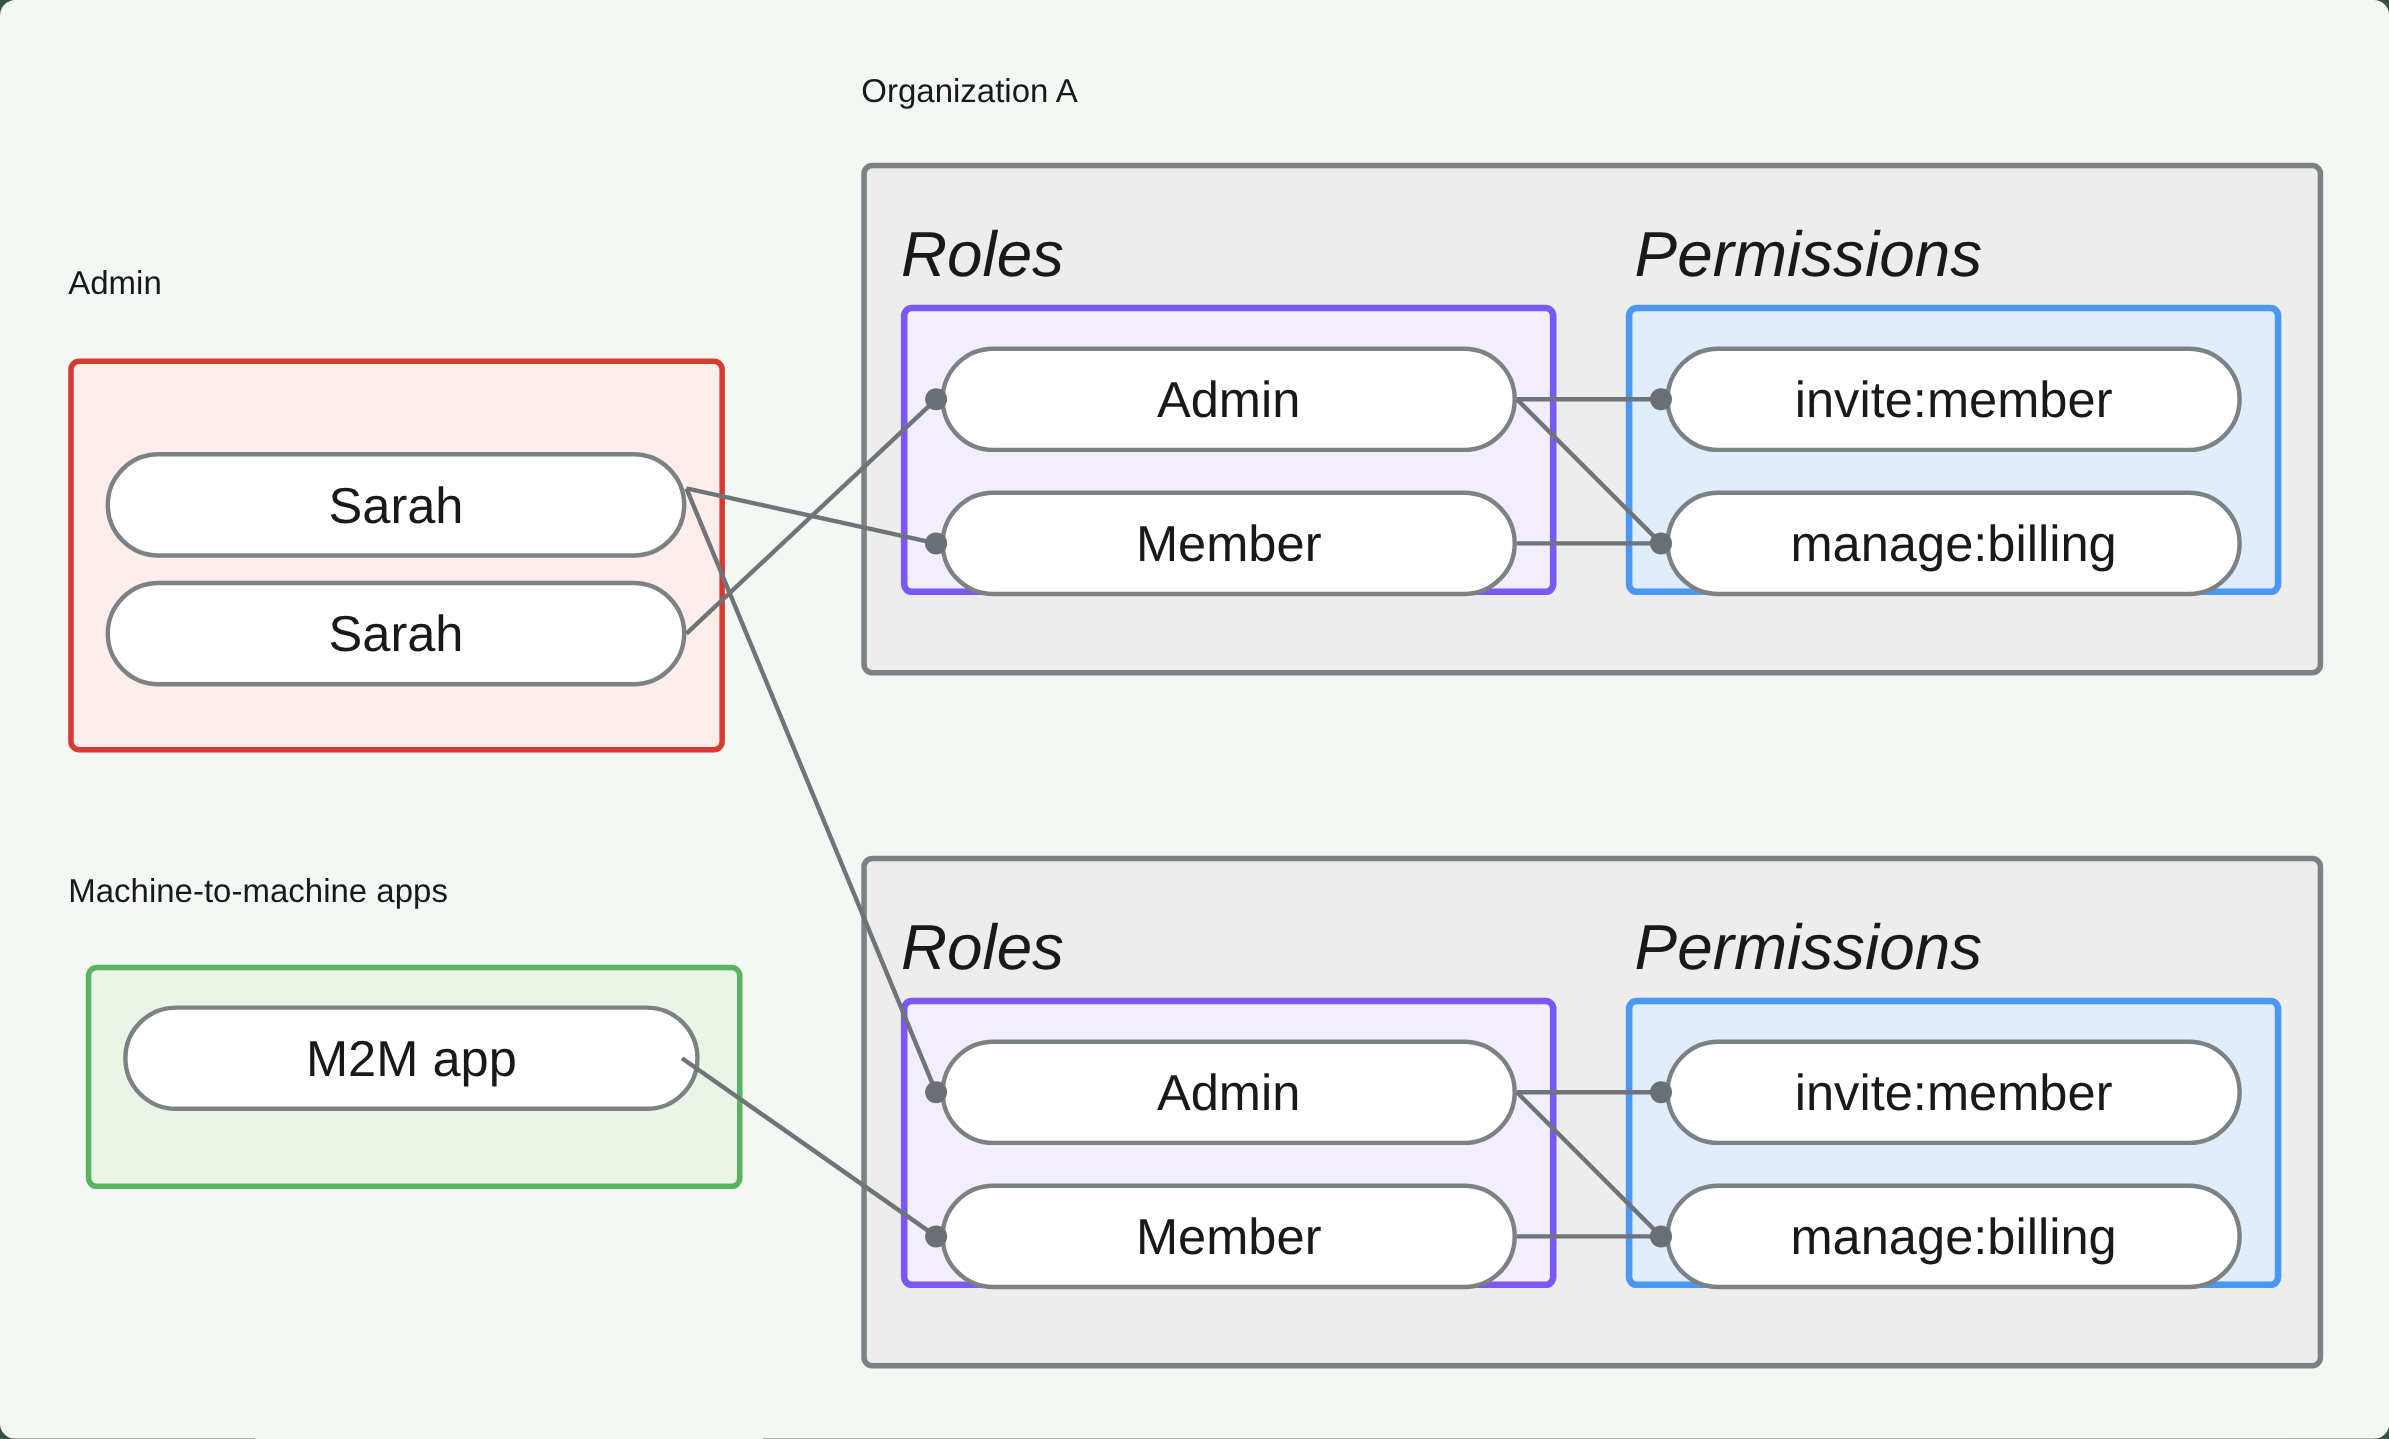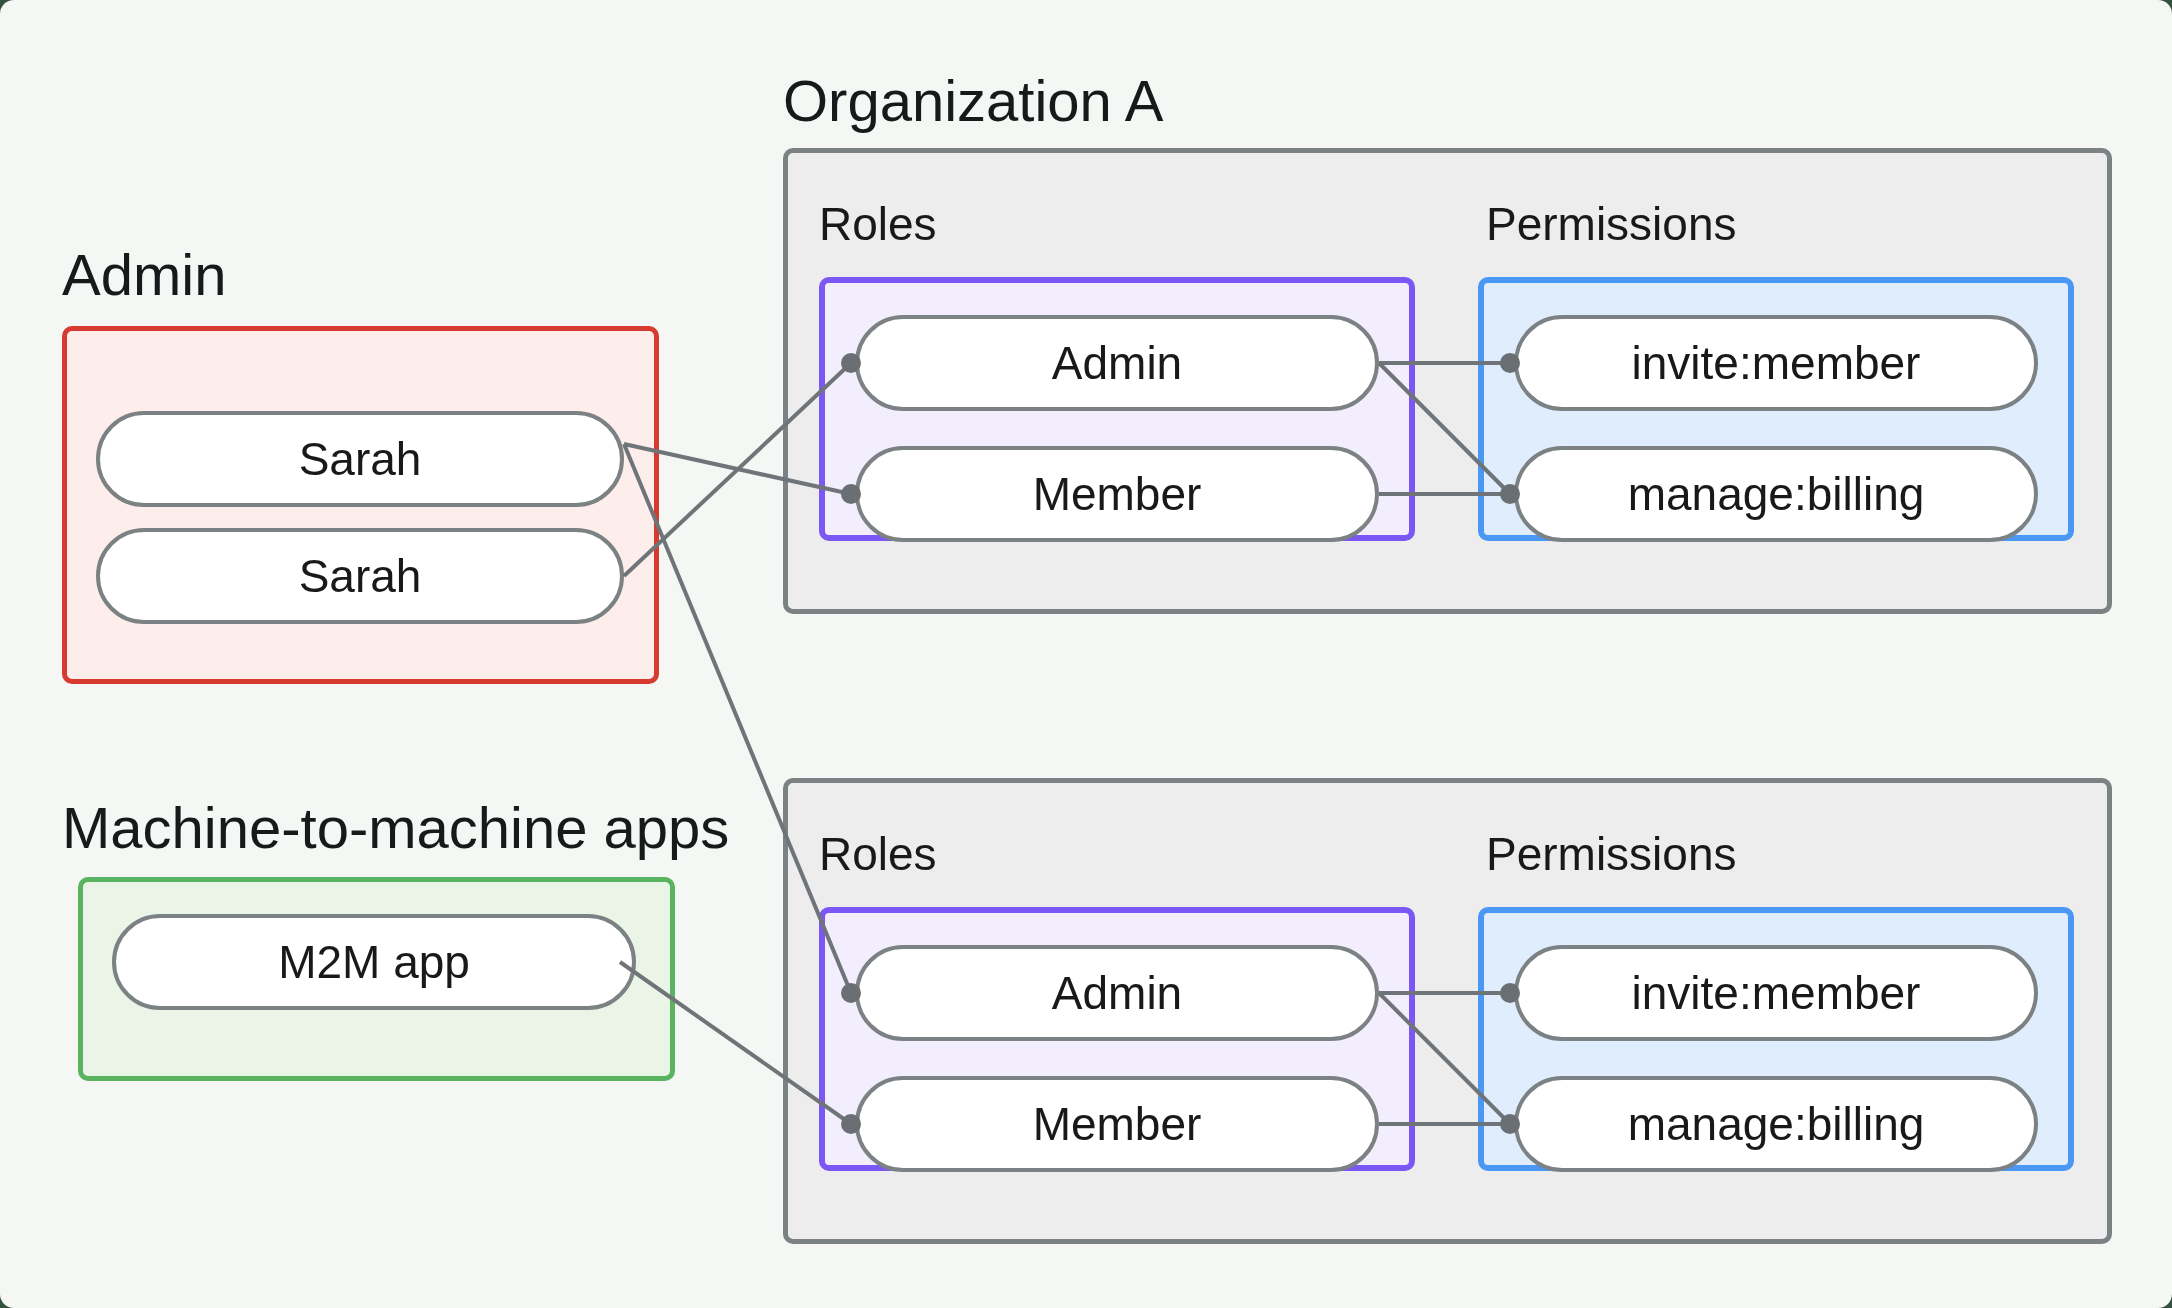--- a/index.html
+++ b/index.html
@@ -31,21 +31,21 @@
     position: relative;
     width: 2172px;
     height: 1308px;
     background: var(--page-bg);
     border-radius: 14px;
     overflow: hidden;
     color: var(--text);
   }
   .section-label {
     position: absolute;
-    font-size: 58px;
+    font-size: 30px;
     font-weight: 500;
     line-height: 1.2;
     white-space: nowrap;
   }
   .group-box {
     position: absolute;
     border-radius: 10px;
     box-sizing: border-box;
   }
   .users-box {
@@ -68,24 +68,25 @@
   }
   .org-a-box { top: 148px; }
   .org-b-box { top: 778px; }
   .org-a-title { left: 783px; top: 66px; }
   .org-b-title { left: 783px; top: 696px; }
   .users-label { left: 62px; top: 240px; }
   .m2m-label { left: 62px; top: 793px; }
   .inner-label {
     position: absolute;
     top: 44px;
-    font-size: 46px;
+    font-size: 58px;
     font-weight: 500;
     line-height: 1.2;
     white-space: nowrap;
+    font-style: italic;
   }
   .roles-label { left: 31px; }
   .perms-label { left: 698px; }
   .inner-box {
     position: absolute;
     top: 124px;
     width: 596px; height: 264px;
     border-radius: 10px;
     box-sizing: border-box;
   }

